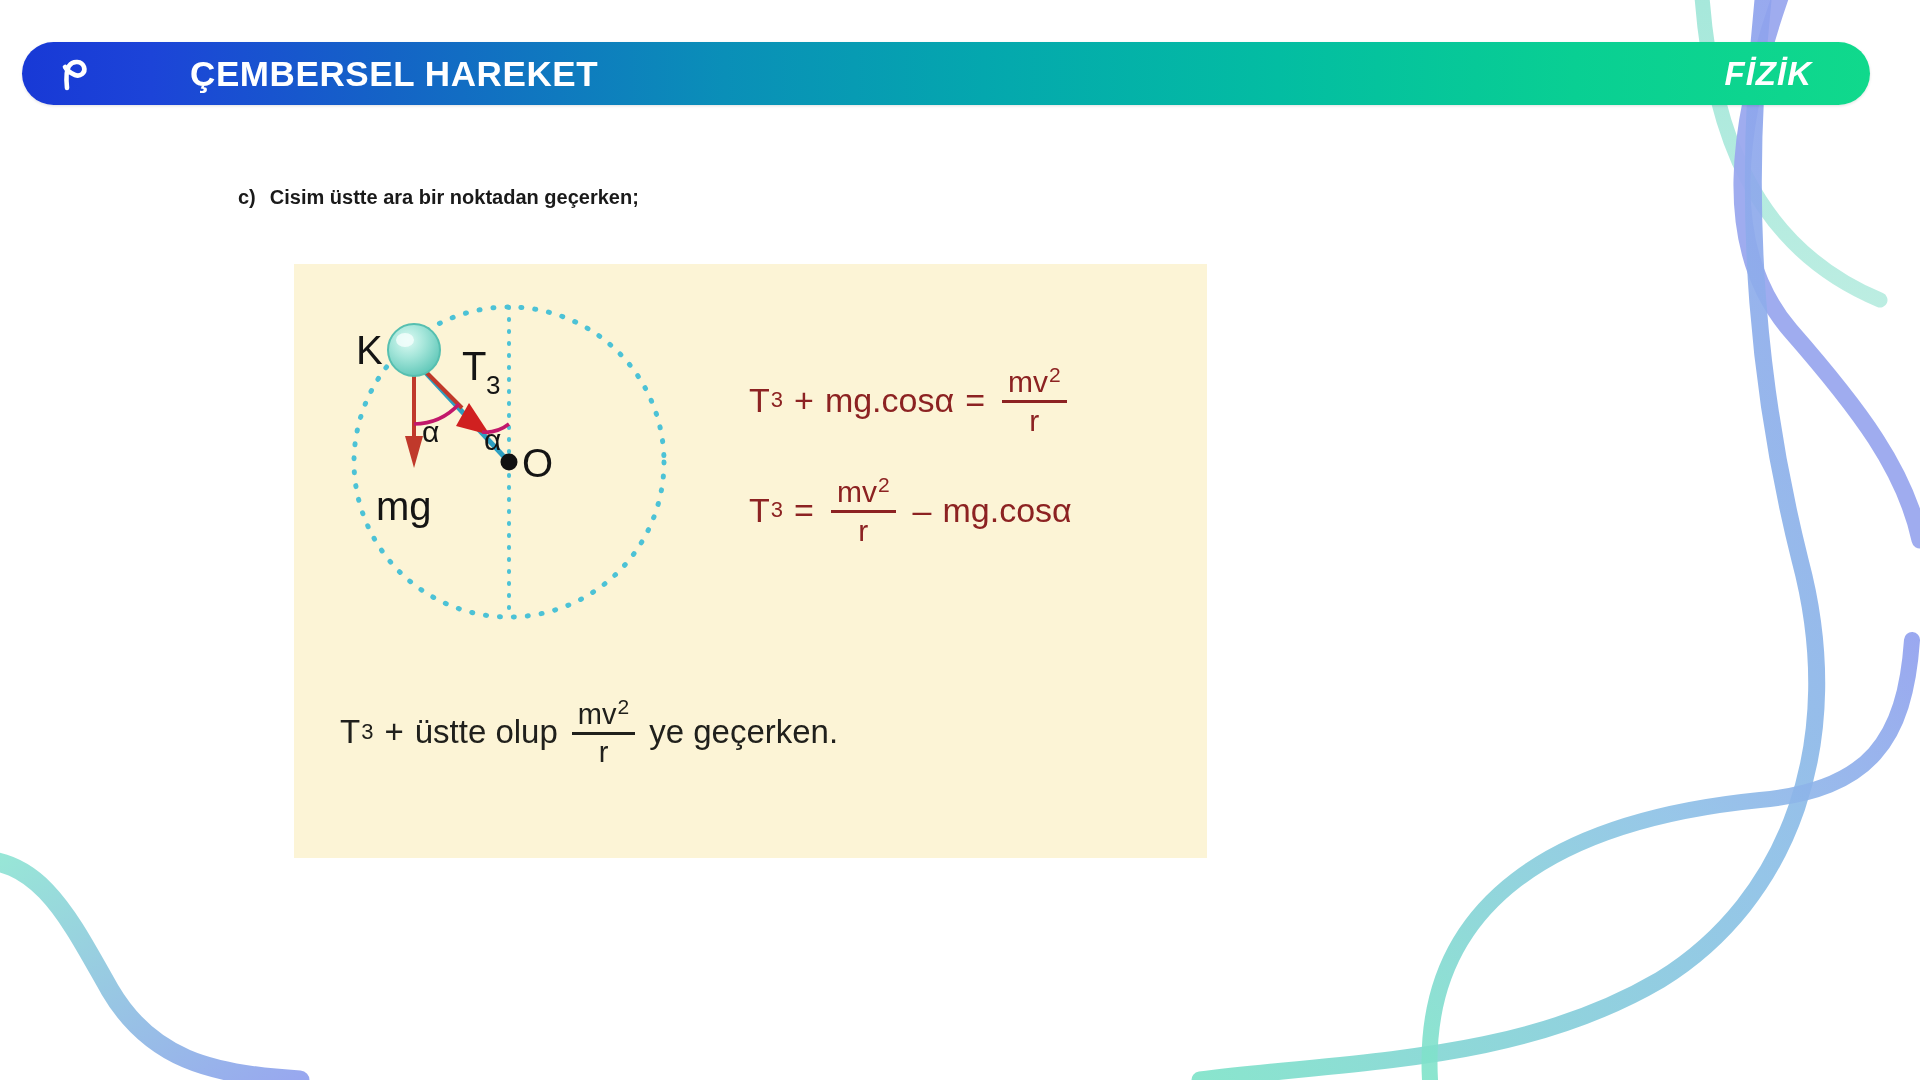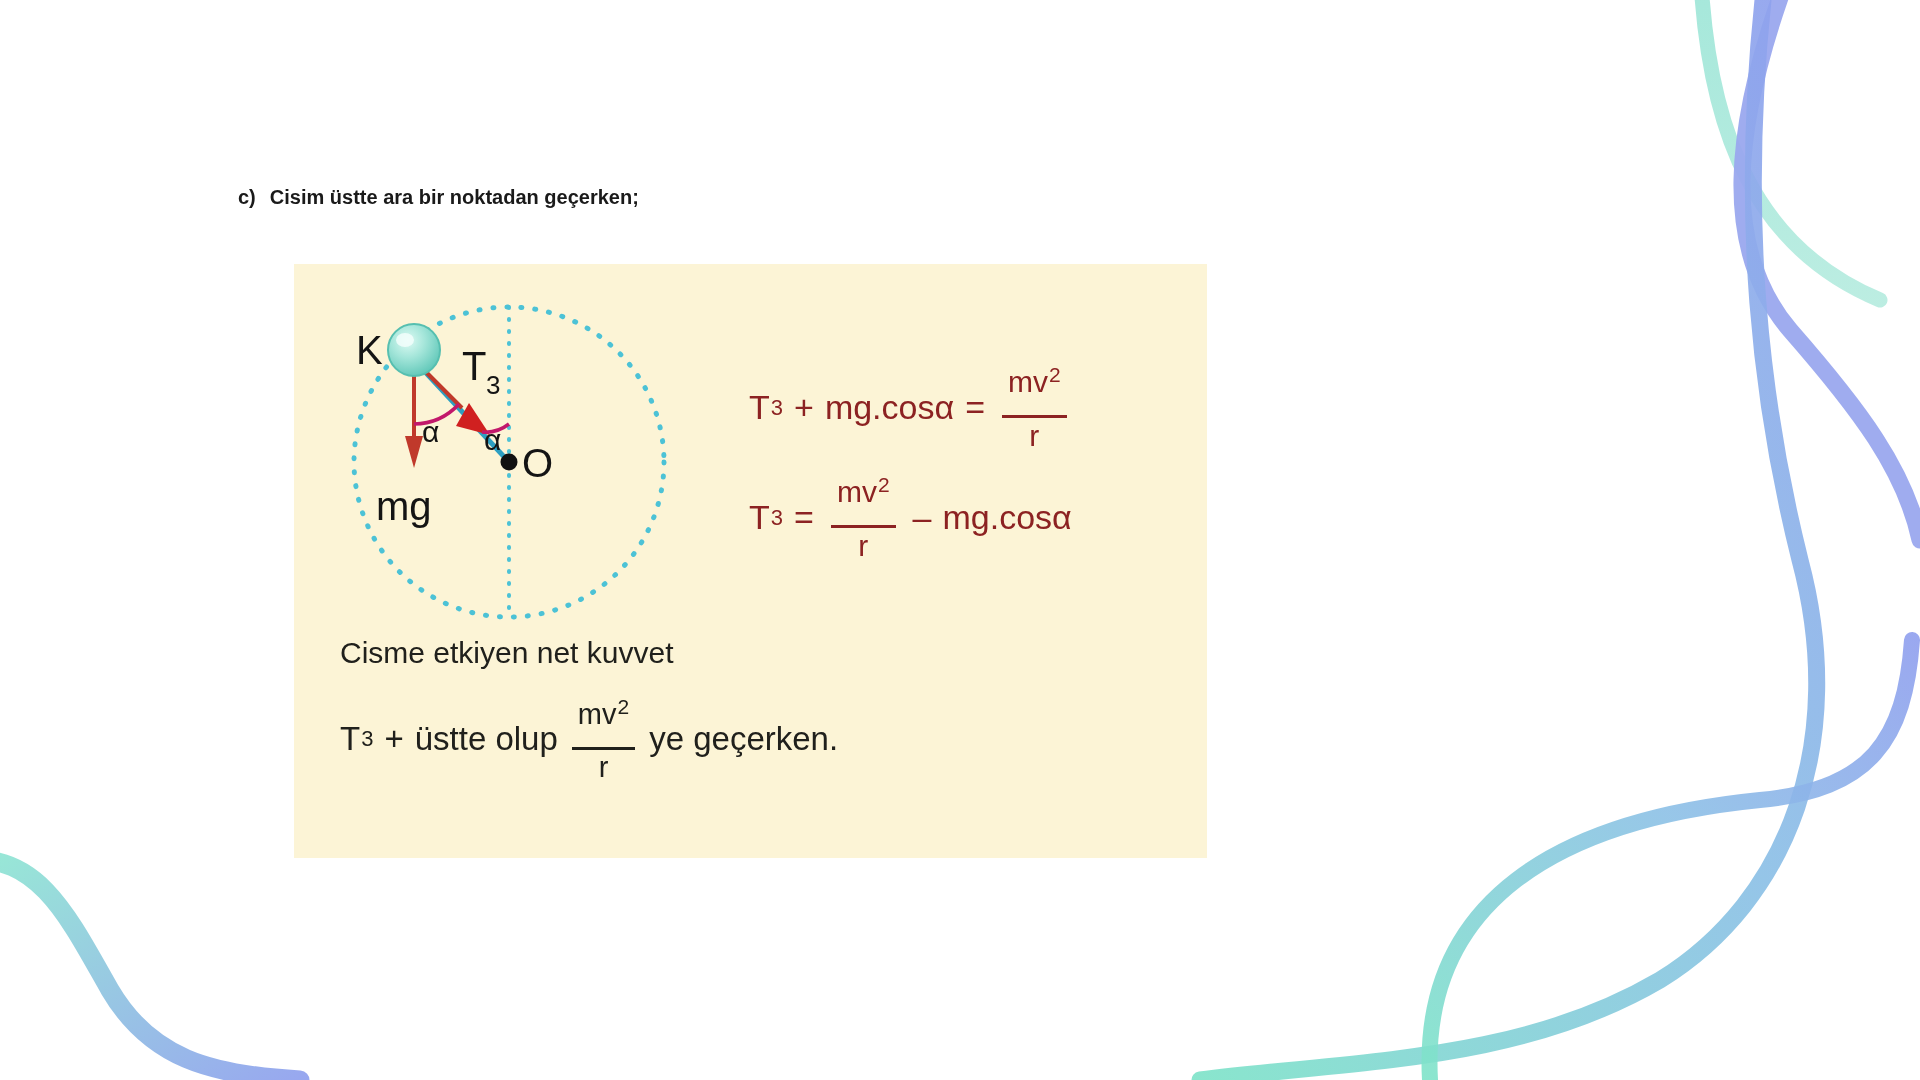--- a/index.html
+++ b/index.html
@@ -55,21 +55,21 @@
   
   .eq-block{position:absolute;left:455px;top:60px;width:440px;color:#8e2020;}
   .eq{display:flex;align-items:center;font-size:34px;color:#8c2222;white-space:nowrap;}
   .eq-1{position:absolute;left:0;top:40px;}
   .eq-2{position:absolute;left:0;top:150px;}
   .sub{font-size:22px;vertical-align:-6px;margin-left:1px;}
   .sup{font-size:21px;vertical-align:10px;margin-left:1px;}
   .op{margin:0 11px;}
   .frac{display:inline-flex;flex-direction:column;align-items:center;
         vertical-align:middle;margin:0 6px;line-height:1;}
-  .frac .num{padding:0 6px 18px 6px;font-size:30px;}
+  .frac .num{padding:0 6px 3px 6px;font-size:30px;}
   .frac .bar{height:3px;background:#8c2222;width:100%;min-width:56px;}
   .frac .den{padding:3px 6px 0 6px;font-size:30px;}
 
   
   .note-1{
     position:absolute;left:46px;top:372px;font-size:30px;color:#20201c;white-space:nowrap;
   }
   .note-2{
     position:absolute;left:46px;top:432px;font-size:33px;color:#20201c;
     display:flex;align-items:center;white-space:nowrap;
@@ -109,20 +109,30 @@
 
     <path d="M1790,-30 C1730,130 1722,250 1790,330 C1860,410 1905,470 1920,540" fill="none" stroke="#9aa8ee" stroke-width="17" stroke-linecap="round" opacity="0.95"></path>
 
     <path d="M1763,0 C1740,220 1760,400 1800,560 C1848,740 1790,900 1660,980 C1520,1062 1360,1060 1200,1080" fill="none" stroke="url(#gPeriMint)" stroke-width="17" stroke-linecap="round" opacity="0.92"></path>
 
     <path d="M1430,1080 C1420,900 1560,820 1760,800 C1870,790 1905,740 1912,640" fill="none" stroke="url(#gPeriMint)" stroke-width="16" stroke-linecap="round" opacity="0.9"></path>
 
     <path d="M-30,860 C40,855 70,920 110,990 C150,1058 210,1075 300,1080" fill="none" stroke="url(#gMintPeri)" stroke-width="19" stroke-linecap="round" opacity="0.92"></path>
   </svg>
 
+  <div class="header-bar">
+    <div class="logo-wrap">
+      <svg width="44" height="44" viewBox="0 0 44 44" xmlns="http://www.w3.org/2000/svg">
+        <path d="M14 36 C13 26 13 18 16 14 C20 8 29 9 31 15 C33 21 27 25 22 23
+                 C17 21 13 17 12 15" fill="none" stroke="#ffffff" stroke-width="4.6" stroke-linecap="round" stroke-linejoin="round"></path>
+      </svg>
+    </div>
+    <div class="header-title">ÇEMBERSEL HAREKET</div>
+    <div class="header-subject">FİZİK</div>
+  </div>
 
   <div class="section-heading">
     <span class="marker">c)</span><span>Cisim üstte ara bir noktadan geçerken;</span>
   </div>
 
   <div class="card">
 
     <svg id="diagram" viewBox="0 0 420 400" xmlns="http://www.w3.org/2000/svg">
 
       <circle cx="205" cy="190" r="155" fill="none" stroke="#4cc2d6" stroke-width="5" stroke-linecap="round" stroke-dasharray="1 13"></circle>
@@ -178,21 +188,20 @@
           <span class="num"><span>mv</span><span class="sup">2</span></span>
           <span class="bar"></span>
           <span class="den">r</span>
         </span>
         <span class="op">–</span>
         <span>mg.cosα</span>
       </div>
 
     </div>
 
-    <div class="note-1">Cisme etkiyen net kuvvet</div>
 
     <div class="note-2">
       <span>T</span>
         <span class="sub">3</span>
       <span class="op">+</span>
       <span>üstte olup</span>
       <span class="frac dark-frac" style="margin:0 14px;">
         <span class="num"><span>mv</span><span class="sup">2</span></span>
         <span class="bar"></span>
         <span class="den">r</span>

